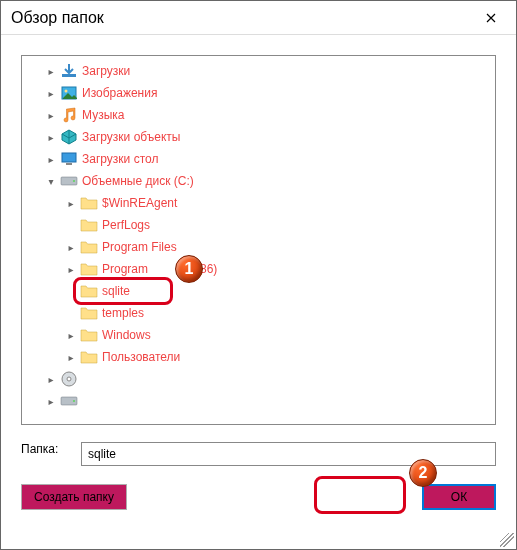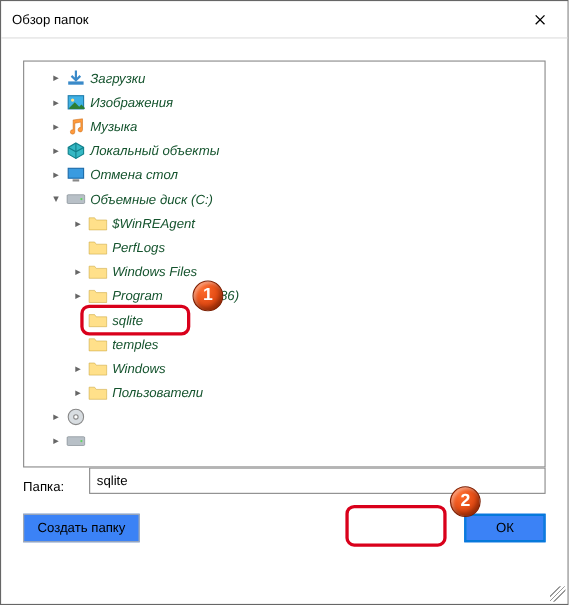--- a/index.html
+++ b/index.html
@@ -22,21 +22,21 @@
     flex-direction: column;
   }
   .titlebar {
     height: 34px;
     display: flex;
     align-items: center;
     justify-content: space-between;
     padding: 0 2px 0 10px;
     border-bottom: 1px solid #ddd;
   }
-  .titlebar-title { font-size: 12px; color: #000; }
+  .titlebar-title { font-size: 16px; color: #000; }
   .close-btn {
     width: 46px; height: 32px;
     display: flex; align-items: center; justify-content: center;
     font-size: 14px; color: #000; cursor: default;
   }
   .body-area {
     flex: 1;
     padding: 20px;
     display: flex;
     flex-direction: column;
@@ -63,21 +63,21 @@
     align-items: center; justify-content: center;
     color: #666; font-size: 10px;
     cursor: default;
   }
   .arrow.none { visibility: hidden; }
   .icon {
     width: 18px; height: 18px;
     margin: 0 4px 0 2px;
     display: inline-flex; align-items: center; justify-content: center;
   }
-  .label { color: #14532d; font-style: italic; }
+  .label { color: #ef4444; }
   .highlight-box {
     border: 3px solid #d9001b;
     border-radius: 8px;
     position: absolute;
     pointer-events: none;
   }
   .callout {
     width: 28px; height: 28px;
     border-radius: 50%;
     background: radial-gradient(circle at 35% 30%, #ff6a2b, #c72f00);
@@ -86,23 +86,23 @@
     font-weight: bold;
     font-size: 16px;
     display: inline-flex;
     align-items: center; justify-content: center;
     position: absolute;
     box-shadow: inset -2px -3px 4px rgba(0,0,0,.3), inset 2px 2px 3px rgba(255,255,255,.4);
     pointer-events: none;
   }
   .folder-row {
     display: flex;
-    align-items: flex-end;
+    align-items: flex-start;
     gap: 8px;
-    margin-top: 0;
+    margin-top: 17px;
   }
   .folder-label { width: 52px; }
   .folder-input {
     flex: 1;
     height: 24px;
     border: 1px solid #888;
     padding: 2px 6px;
     font-family: inherit;
     font-size: 12px;
   }
@@ -111,21 +111,21 @@
     align-items: center;
     margin-top: 18px;
     gap: 8px;
     position: relative;
   }
   .button-row .spacer { flex: 1; }
   button.win-btn {
     height: 26px;
     min-width: 74px;
     padding: 0 12px;
-    background: #3b82f6;
+    background: #be185d;
     border: 1px solid #adadad;
     font-family: inherit;
     font-size: 12px;
     cursor: default;
   }
   button.win-btn:focus, button.win-btn.default {
     border: 1px solid #0078d7;
     outline: 1px solid #0078d7;
     outline-offset: -2px;
   }
@@ -188,31 +188,31 @@
           <span class="label">Музыка</span>
         </div>
         <div class="tree-row">
           <span class="indent"></span>
           <span class="arrow ">▸</span>
           <span class="icon">
             <svg width="18" height="18" viewBox="0 0 18 18">
               <use href="#i-objects3d"></use>
             </svg>
           </span>
-          <span class="label">Локальный объекты</span>
+          <span class="label">Загрузки объекты</span>
         </div>
         <div class="tree-row">
           <span class="indent"></span>
           <span class="arrow ">▸</span>
           <span class="icon">
             <svg width="18" height="18" viewBox="0 0 18 18">
               <use href="#i-desktop"></use>
             </svg>
           </span>
-          <span class="label">Отмена стол</span>
+          <span class="label">Загрузки стол</span>
         </div>
         <div class="tree-row">
           <span class="indent"></span>
           <span class="arrow ">▾</span>
           <span class="icon">
             <svg width="18" height="18" viewBox="0 0 18 18">
               <use href="#i-drive"></use>
             </svg>
           </span>
           <span class="label">Объемные диск (C:)</span>
@@ -241,21 +241,21 @@
         </div>
         <div class="tree-row">
           <span class="indent"></span>
           <span class="indent"></span>
           <span class="arrow ">▸</span>
           <span class="icon">
             <svg width="18" height="18" viewBox="0 0 18 18">
               <use href="#i-folder"></use>
             </svg>
           </span>
-          <span class="label">Windows Files</span>
+          <span class="label">Program Files</span>
         </div>
         <div class="tree-row">
           <span class="indent"></span>
           <span class="indent"></span>
           <span class="arrow ">▸</span>
           <span class="icon">
             <svg width="18" height="18" viewBox="0 0 18 18">
               <use href="#i-folder"></use>
             </svg>
           </span>

